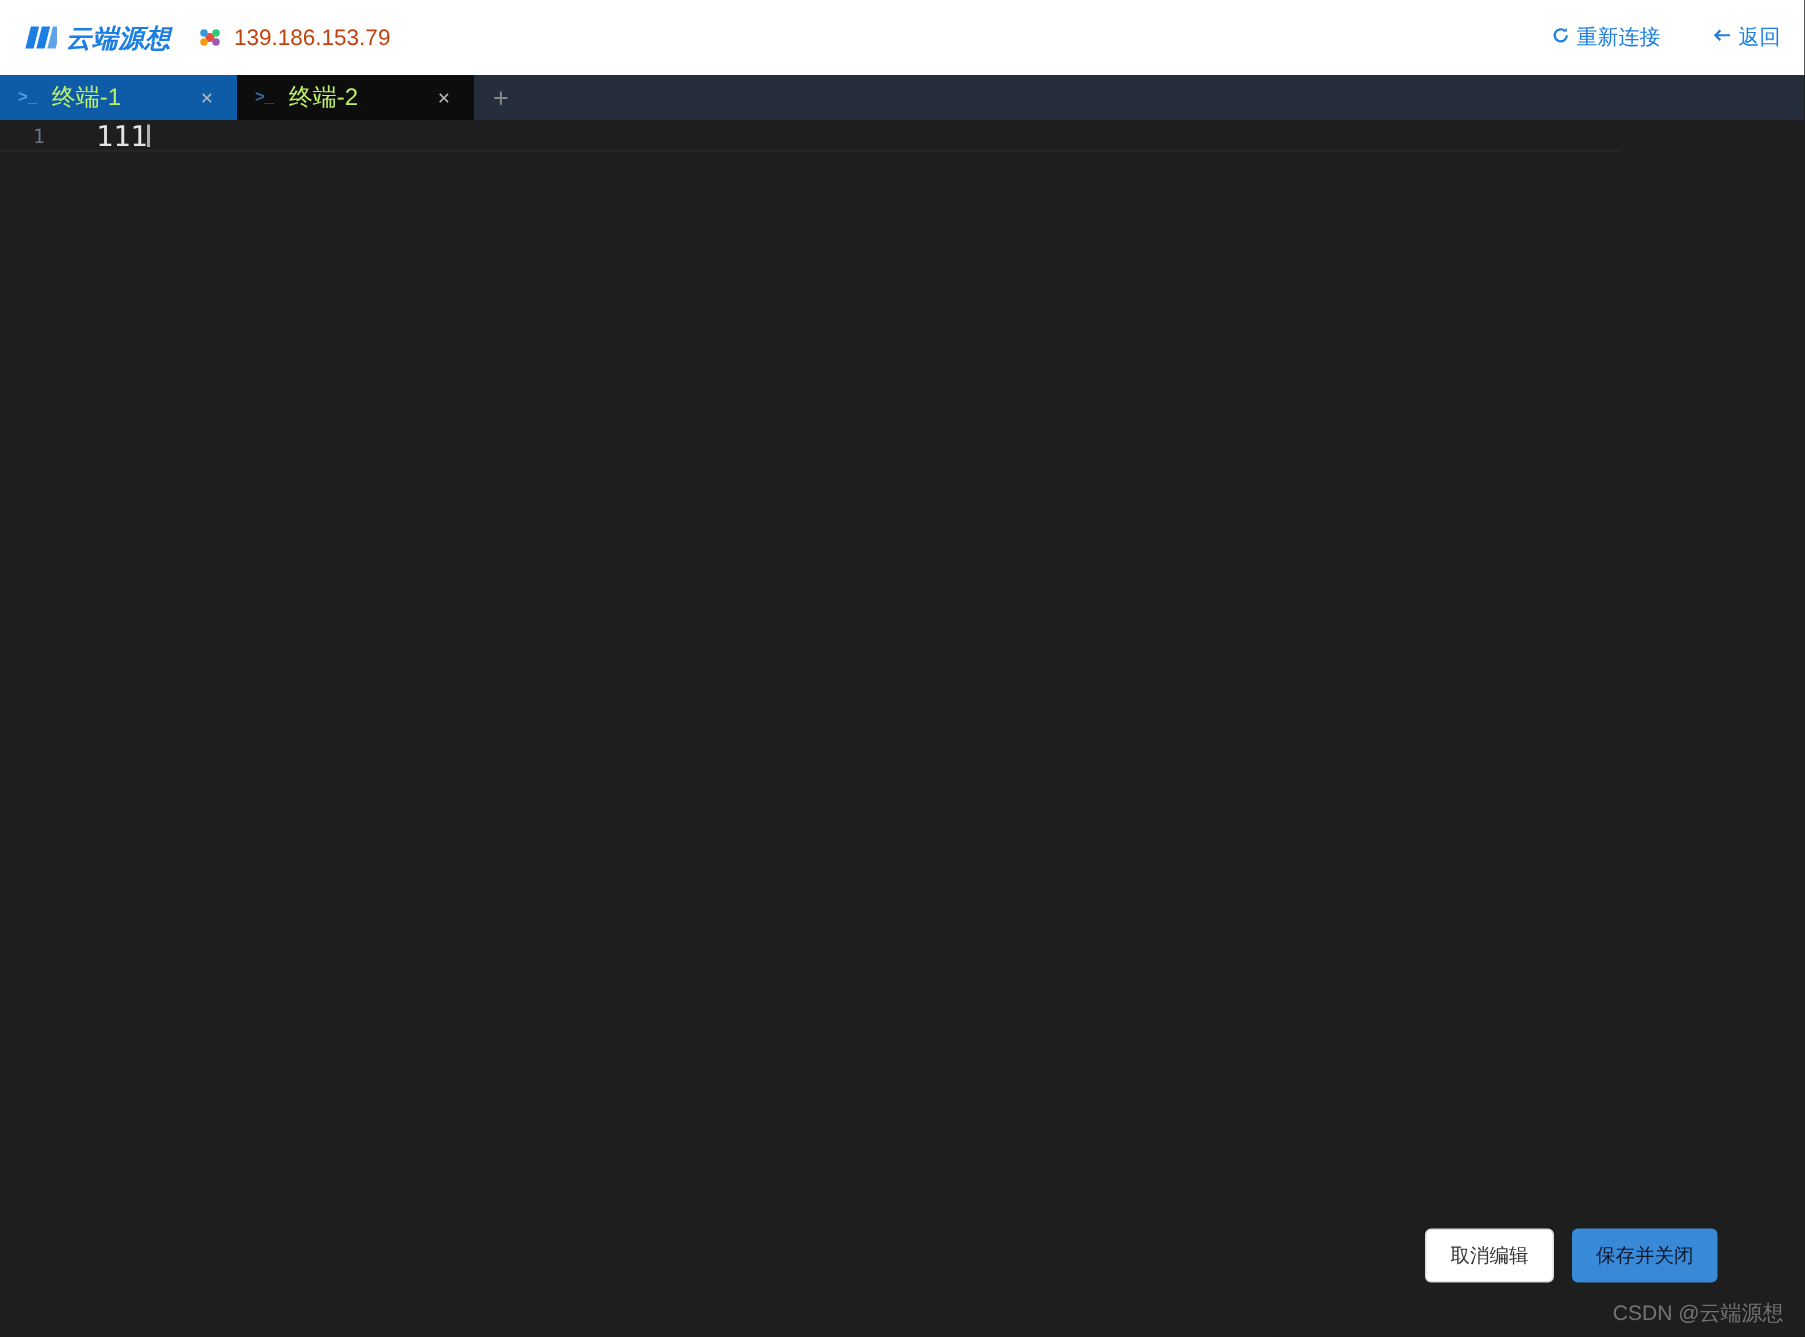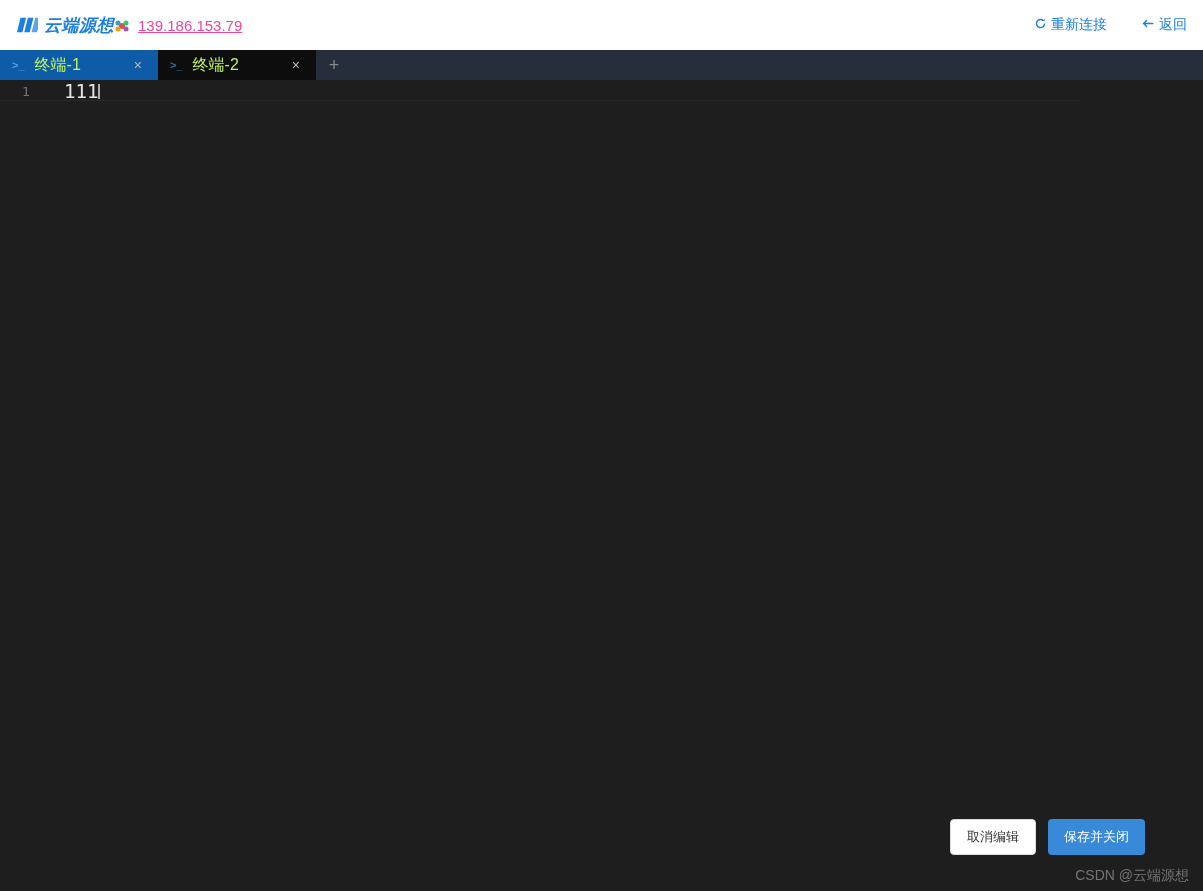--- a/index.html
+++ b/index.html
@@ -19,45 +19,45 @@
       height: 50px;
       background: #ffffff;
       display: flex;
       align-items: center;
       padding: 0 16px;
       justify-content: space-between;
     }
     .header-left {
       display: flex;
       align-items: center;
+      gap: 18px;
     }
     .logo {
       display: flex;
       align-items: center;
       gap: 6px;
     }
     .logo-icon {
       width: 22px;
       height: 22px;
       display: inline-block;
     }
     .logo-text {
       color: #1b7ee3;
       font-size: 17px;
       font-weight: 600;
       font-style: italic;
       letter-spacing: 0.5px;
     }
     .server-info {
       display: flex;
-      align-items: flex-end;
+      align-items: flex-start;
       gap: 8px;
-      color: #ec4899;
+      color: #c2410c;
       font-size: 15px;
-      text-decoration: underline;
     }
     .server-icon {
       width: 16px;
       height: 16px;
       display: inline-block;
     }
     .header-right {
       display: flex;
       align-items: center;
       gap: 35px;
@@ -183,21 +183,21 @@
       border: none;
       font-family: inherit;
     }
     .btn-cancel {
       background: #ffffff;
       color: #333;
       border: 1px solid #ddd;
     }
     .btn-save {
       background: #3989d9;
-      color: #ffffff;
+      color: #0f172a;
     }
     .watermark {
       position: absolute;
       bottom: 6px;
       right: 14px;
       color: rgba(200,200,200,0.5);
       font-size: 14px;
     }
   </style>
 </head>

